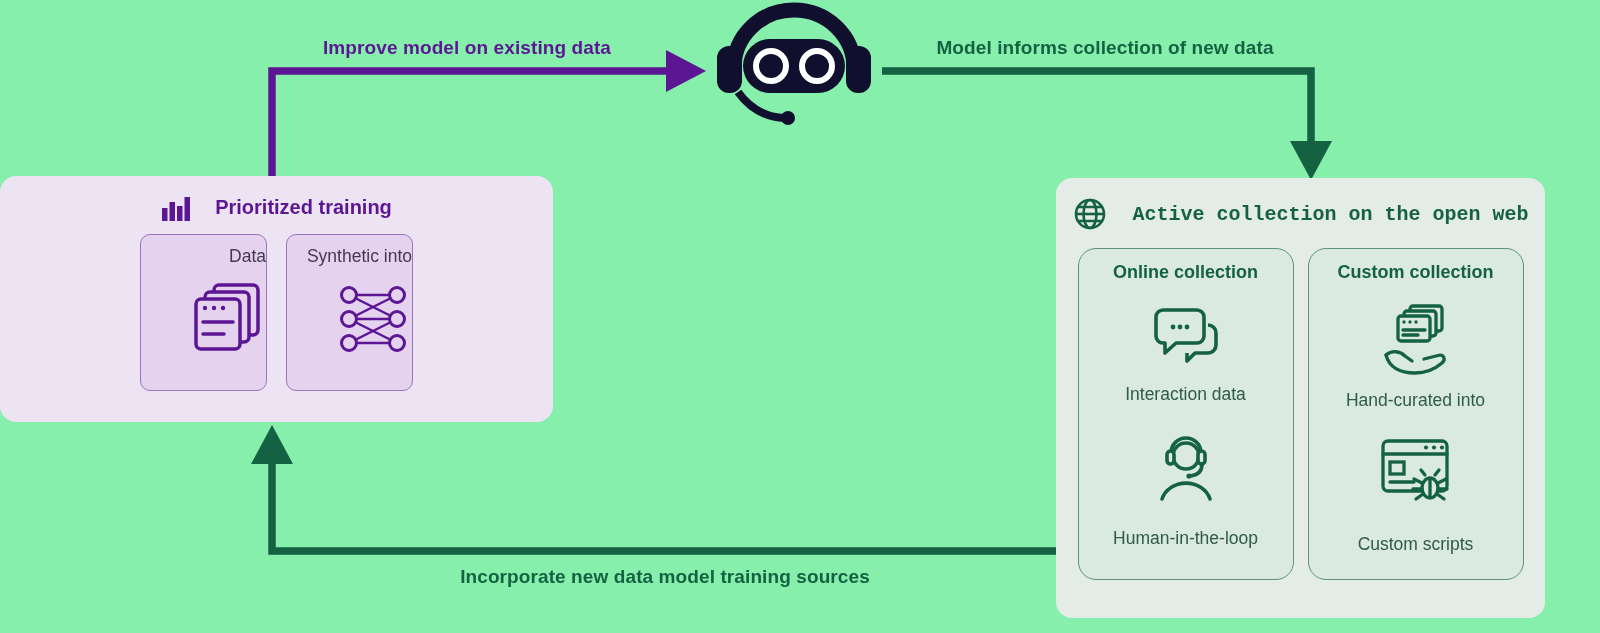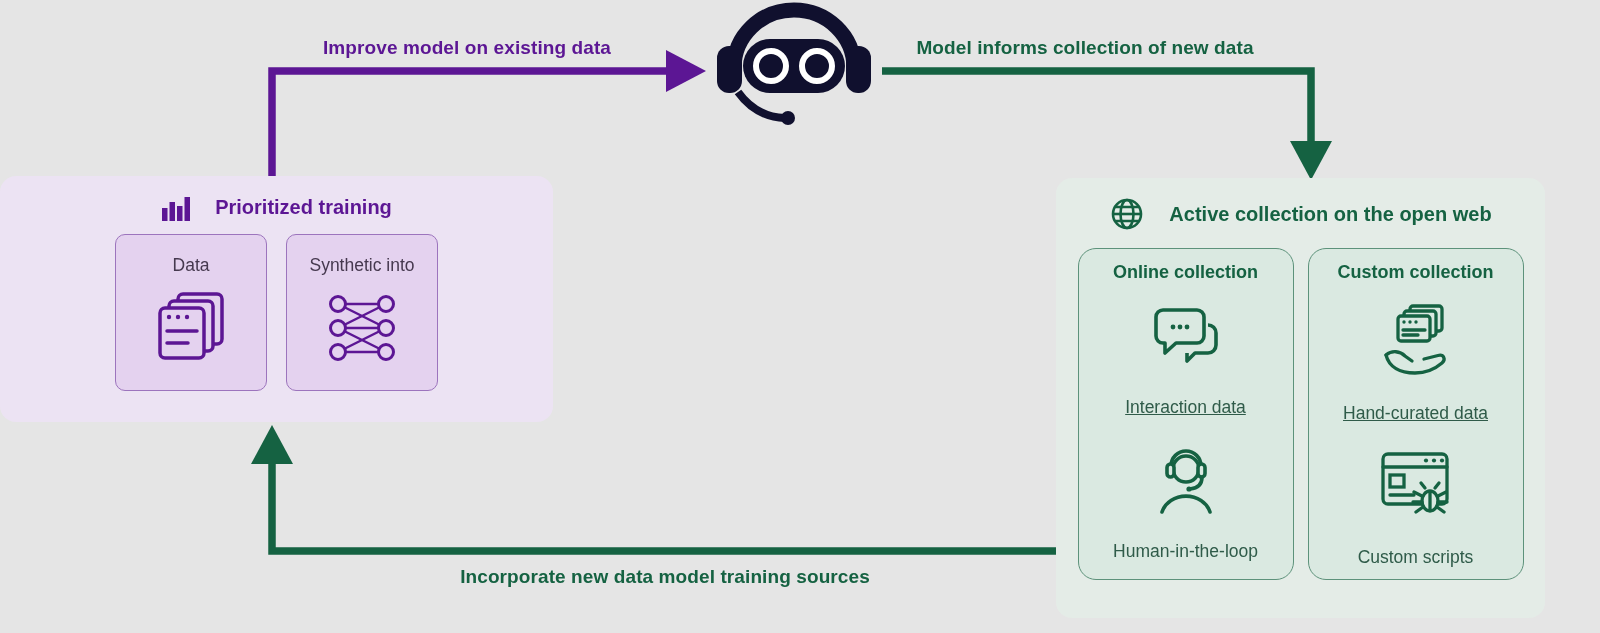--- a/index.html
+++ b/index.html
@@ -1,51 +1,51 @@
 <!DOCTYPE html>
 <html><head>
 <meta charset="utf-8">
 <style>
   * { box-sizing: border-box; margin: 0; padding: 0; }
   html,body { background:#ffffff; }
   body { font-family: "Liberation Sans", sans-serif; }
-  .canvas { position: relative; width: 1600px; height: 633px; background: #e5e5e5; overflow: hidden; }
+  .canvas { position: relative; width: 1600px; height: 633px; background: #86efac; overflow: hidden; }
 
   
   .arrows-layer { position:absolute; left:0; top:0; width:1600px; height:633px; }
 
   
   .arrow-label { position:absolute; font-weight:bold; font-size:19px; text-align:center; letter-spacing:.1px; }
   .purple-text { color:#5c1694; }
   .green-text  { color:#156242; }
 
   
   .robot { position:absolute; left:708px; top:2px; width:172px; height:134px; }
 
   
   .box { position:absolute; border-radius:16px; }
   .training-box   { left:0px;    top:176px; width:553px; height:246px; background:#ece3f3; }
   .collection-box { left:1056px; top:178px; width:489px; height:440px; background:#e4ece7; }
 
   .box-header { display:flex; align-items:center; justify-content:center; gap:24px; padding-top:18px;
                 font-size:20px; font-weight:bold; }
   .training-box .box-header { color:#5c1694; }
-  .collection-box .box-header { color:#156242; }
+  .collection-box .box-header { color:#156242;font-family:Liberation Mono, monospace; }
 
   .training-cards { display:flex; justify-content:center; gap:19px; margin-top:13px; }
-  .t-card { width:152px; height:157px; background:#e4d2ef; border:1.5px solid #9c74bd; border-radius:10px;
-            display:flex; flex-direction:column; align-items:center; padding-top:20px; gap:13px; }
+  .t-card { width:127px; height:157px; background:#e4d2ef; border:1.5px solid #9c74bd; border-radius:10px;
+            display:flex; flex-direction:column; align-items:flex-end; padding-top:11px; gap:13px; }
   .t-card-label { font-size:17.5px; color:#46394f; }
 
   .collection-cols { display:flex; justify-content:center; gap:14px; margin-top:16px; }
   .c-card { width:216px; height:332px; background:#dae9e1; border:1.5px solid #5d927b; border-radius:18px;
             display:flex; flex-direction:column; align-items:center; padding:13px 6px 10px 6px; }
   .c-card-title { font-size:18px; font-weight:bold; color:#156242; }
   .c-item-icon-1 { margin-top:20px; }
-  .c-item-label-1 { margin-top:24px;text-decoration:underline; }
+  .c-item-label-1 { margin-top:11px; }
   .c-item-icon-2 { margin-top:24px; }
   .c-item-label-2 { margin-top:23px; }
   .c-item-label { font-size:17.5px; color:#2f5b49; }
 
   .icon { display:inline-flex; align-items:center; justify-content:center; }
   .icon-purple { color:#5c1694; }
   .icon-green  { color:#156242; }
 </style>
 </head>
 <body>
@@ -64,21 +64,21 @@
       <polygon points="1290,141 1332,141 1311,180" fill="#156242"></polygon>
     </g>
 
     <g>
       <path d="M 1058 551 L 272 551 L 272 463" fill="none" stroke="#156242" stroke-width="7.5"></path>
       <polygon points="251,464 293,464 272,425" fill="#156242"></polygon>
     </g>
   </svg>
 
   <div class="arrow-label purple-text" style="left:267px; top:37px; width:400px;">Improve model on existing data</div>
-  <div class="arrow-label green-text" style="left:885px; top:37px; width:400px;">Model informs collection of new data</div>
+  <div class="arrow-label green-text" style="left:905px; top:37px; width:400px;">Model informs collection of new data</div>
   <div class="arrow-label green-text" style="left:415px; top:566px; width:500px;">Incorporate new data model training sources</div>
 
   <div class="robot icon">
     <svg width="172" height="134" viewBox="0 0 172 134">
       <path d="M26 66 A60 58 0 0 1 146 66" fill="none" stroke="#10102e" stroke-width="15"></path>
       <rect x="9" y="44" width="25" height="47" rx="12" fill="#10102e"></rect>
       <rect x="138" y="44" width="25" height="47" rx="12" fill="#10102e"></rect>
       <rect x="35" y="37" width="102" height="54" rx="27" fill="#10102e"></rect>
       <circle cx="63" cy="64" r="15" fill="none" stroke="#ffffff" stroke-width="6"></circle>
       <circle cx="109" cy="64" r="15" fill="none" stroke="#ffffff" stroke-width="6"></circle>
@@ -200,21 +200,21 @@
             <rect x="22" y="13" width="32" height="25" rx="3" fill="#dae9e1"></rect>
             <circle cx="28" cy="19" r="1.7" fill="currentColor" stroke="none"></circle>
             <circle cx="34" cy="19" r="1.7" fill="currentColor" stroke="none"></circle>
             <circle cx="40" cy="19" r="1.7" fill="currentColor" stroke="none"></circle>
             <line x1="27" y1="27" x2="49" y2="27"></line>
             <line x1="27" y1="32" x2="42" y2="32"></line>
             <path d="M10 52 C13 64 24 70 39 70 C49 70 59 66 66 60 C70 56.5 68 51 62 52.5 L48 56"></path>
             <path d="M10 52 C16 47 24 48 29 53 L36 58"></path>
           </svg>
         </span>
-        <span class="c-item-label c-item-label-1">Hand-curated data</span>
+        <span class="c-item-label c-item-label-1">Hand-curated into</span>
 
         <span class="icon icon-green c-item-icon-2">
           <svg width="80" height="76" viewBox="0 0 80 76" fill="none" stroke="currentColor" stroke-width="3.3" stroke-linecap="round">
             <rect x="7" y="6" width="64" height="50" rx="5"></rect>
             <line x1="7" y1="19" x2="71" y2="19"></line>
             <circle cx="50" cy="12.5" r="2.1" fill="currentColor" stroke="none"></circle>
             <circle cx="58" cy="12.5" r="2.1" fill="currentColor" stroke="none"></circle>
             <circle cx="66" cy="12.5" r="2.1" fill="currentColor" stroke="none"></circle>
             <rect x="14" y="27" width="14" height="12"></rect>
             <line x1="14" y1="47" x2="38" y2="47"></line>

